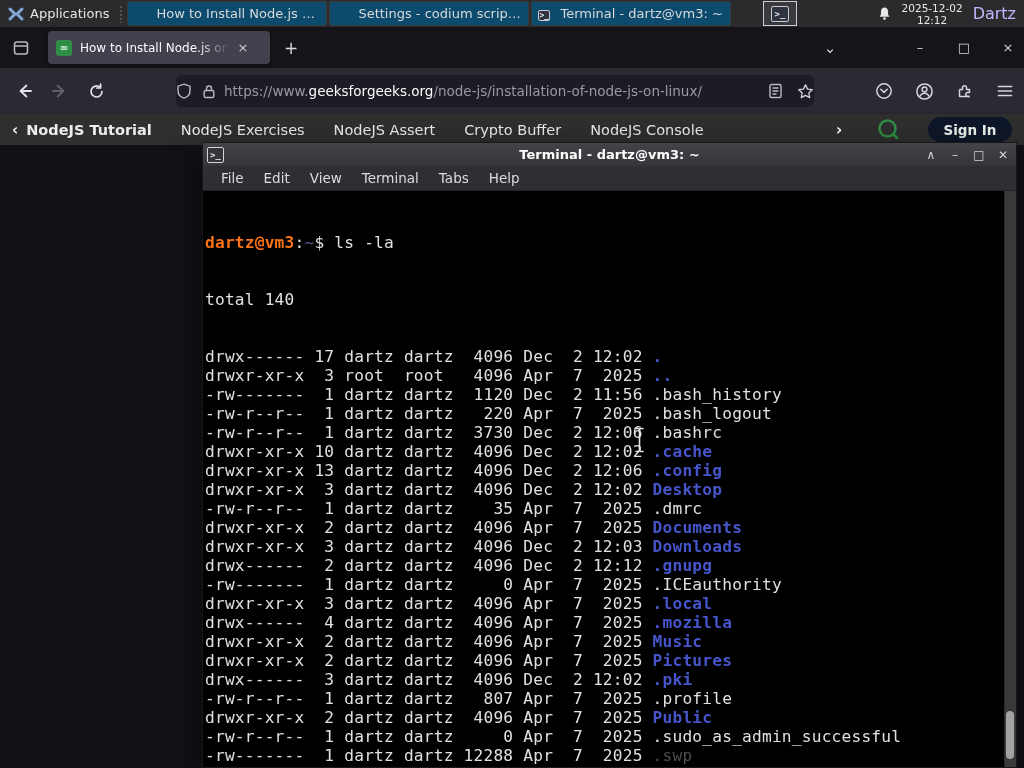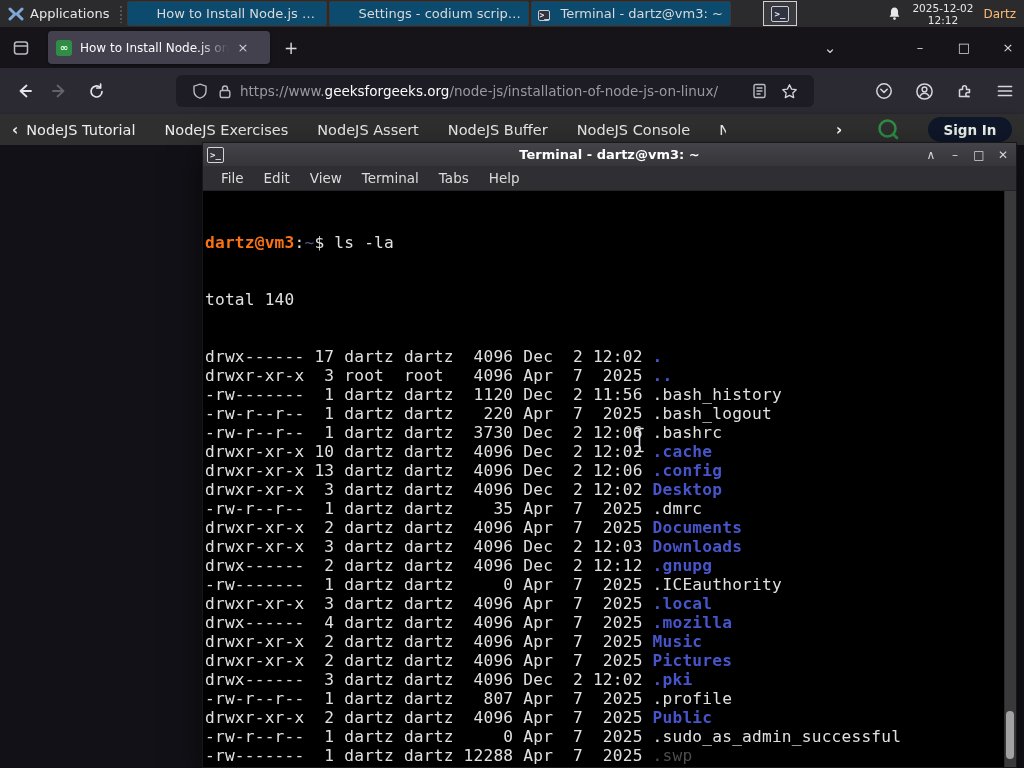--- a/index.html
+++ b/index.html
@@ -16,47 +16,47 @@
   .taskbtn { display:flex; align-items:center; gap:6px; width:200px; height:25px; margin:1px 1px; padding:0 6px; background:#0c4a6e; border:1px solid #3a3a3d; border-radius:2px; color:#d9d9d9; font-size:13px; overflow:hidden; }
   .taskbtn .lbl { white-space:nowrap; overflow:hidden; text-overflow:ellipsis; }
   .icon16 { width:16px; height:16px; flex:0 0 16px; position:relative; }
   .ff-ball { width:15px; height:15px; border-radius:50%; background:radial-gradient(circle at 62% 35%, #ffd24a 0 18%, #ff9500 40%, #e3340f 78%, #b5230c 100%); }
   .codium-ball { width:15px; height:15px; border-radius:50%; background:radial-gradient(circle at 40% 35%, #6ec6f5 0 25%, #2a9fd8 60%, #1b72a8 100%); }
   .term-glyph { width:15px; height:15px; background:#2f3440; border:1px solid #c9ccd4; border-radius:2px; color:#e8eaf0; font:bold 8px/13px "DejaVu Sans Mono",monospace; text-align:center; }
   .launcher { position:absolute; left:763px; top:1px; width:34px; height:25px; background:#3a3a3e; border:1px solid #cfcfd2; display:flex; align-items:center; justify-content:center; }
   .launcher .term-glyph { width:18px; height:16px; line-height:14px; font-size:9px; }
   .tray { position:absolute; right:0; top:0; height:27px; display:flex; align-items:center; gap:10px; padding-right:8px; }
   .clock { text-align:center; color:#e8e8e8; font-size:10.5px; line-height:12px; }
-  .user-lbl { color:#fdba74; font-size:12px; }
+  .user-lbl { color:#c4b5fd; font-size:16px; }
 
   
   .browser { position:absolute; left:0; top:27px; width:1024px; height:741px; background:#121117; }
   .tabbar { position:absolute; left:0; top:0; width:1024px; height:41px; background:#161419; display:flex; align-items:center; }
   .ffview { width:26px; height:26px; margin-left:8px; border-radius:4px; display:flex; align-items:center; justify-content:center; }
   .tab { position:absolute; left:48px; top:4px; width:222px; height:33px; background:#42414d; border-radius:4px; display:flex; align-items:center; padding:0 8px; box-shadow:0 1px 3px rgba(0,0,0,.4); }
   .gfg-fav { width:16px; height:16px; border-radius:3px; background:#2f8d46; color:#eaffef; font:bold 10px/16px "DejaVu Sans",sans-serif; text-align:center; flex:0 0 16px; }
   .tab-title { margin-left:8px; color:#fbfbfe; font-size:12px; white-space:nowrap; overflow:hidden; width:152px;
                -webkit-mask-image:linear-gradient(to right,#000 78%,transparent 98%); mask-image:linear-gradient(to right,#000 78%,transparent 98%); }
   .tab-close { margin-left:2px; color:#cfcfd6; font-size:13px; width:18px; height:18px; line-height:18px; text-align:center; border-radius:3px; }
   .newtab { position:absolute; left:278px; top:8px; width:26px; height:26px; color:#d7d7dc; font-size:17px; line-height:26px; text-align:center; border-radius:4px; }
   .tab-right { position:absolute; right:6px; top:0; height:41px; display:flex; align-items:center; gap:24px; color:#d7d7dc; }
   .winbtn { font-size:13px; color:#d7d7dc; width:20px; text-align:center; }
 
   .toolbar { position:absolute; left:0; top:41px; width:1024px; height:46px; background:#2b2a33; display:flex; align-items:center; }
   .navbtn { width:28px; height:28px; display:flex; align-items:center; justify-content:center; border-radius:4px; }
-  .urlbar { position:absolute; left:176px; top:7px; width:638px; height:32px; background:#1d1c24; border-radius:6px; display:flex; align-items:center; padding:0 16px; }
+  .urlbar { position:absolute; left:176px; top:7px; width:638px; height:32px; background:#1d1c24; border-radius:6px; display:flex; align-items:center; padding:0 0; }
   .url-text { font-size:13.5px; white-space:nowrap; overflow:hidden; margin-left:8px; flex:1; }
   .url-dim { color:#9a99a3; } .url-host { color:#fbfbfe; }
   .url-icons-right { display:flex; align-items:center; gap:14px; margin-left:6px; }
   .toolbar-right { position:absolute; right:10px; top:0; height:46px; display:flex; align-items:center; gap:22px; }
 
   .sitenav { position:absolute; left:0; top:87px; width:1024px; height:31px; background:#2f2f2f; box-shadow:0 1px 3px rgba(0,0,0,.5); display:flex; align-items:center; color:#ececec; }
   .sitenav .chev { font-weight:bold; font-size:15px; margin:0 8px 0 12px; }
   .nav-items { display:flex; align-items:center; gap:29px; font-size:14.5px; white-space:nowrap; overflow:hidden; width:700px; }
-  .nav-first { font-weight:400; }
+  .nav-first { font-weight:700; }
   .chev-r { position:absolute; left:836px; font-weight:bold; font-size:15px; color:#fff; }
   .search-ring { position:absolute; left:876px; top:3px; width:25px; height:25px; }
   .signin { position:absolute; left:928px; top:3px; width:84px; height:25px; background:#0f172a; border-radius:13px; color:#eef4ee; font-size:13.5px; display:flex; align-items:center; justify-content:center;font-weight:bold; }
   .page-body { position:absolute; left:0; top:118px; width:1024px; height:623px; background:#121117; }
 
   
   .termwin { position:absolute; left:202px; top:142px; width:815px; height:626px; z-index:30;
              border:1px solid #18181a; box-shadow:0 10px 30px rgba(0,0,0,.6); background:#000; }
   .t-titlebar { position:relative; height:23px; background:linear-gradient(#444349,#363539); display:flex; align-items:center; }
   .t-title { position:absolute; left:0; right:0; text-align:center; color:#ffffff; font-size:13px; font-weight:bold; }
@@ -226,21 +226,21 @@
         </span>
       </div>
     </div>
 
     <div class="sitenav">
       <span class="chev">‹</span>
       <div class="nav-items">
         <span class="nav-first">NodeJS Tutorial</span>
         <span>NodeJS Exercises</span>
         <span>NodeJS Assert</span>
-        <span>NodeJS Buffer</span>
+        <span>Crypto Buffer</span>
         <span>NodeJS Console</span>
         <span>NodeJS Crypto</span>
 
       </div>
       <span class="chev-r">›</span>
       <span class="search-ring">
         <svg width="25" height="25" viewBox="0 0 25 25">
             <circle cx="11.5" cy="11.5" r="8" fill="none" stroke="#2f8d46" stroke-width="2.6"></circle>
             <path d="M17.5 17.5 L21 21" stroke="#2f8d46" stroke-width="2.6" stroke-linecap="round"></path>
           </svg>

